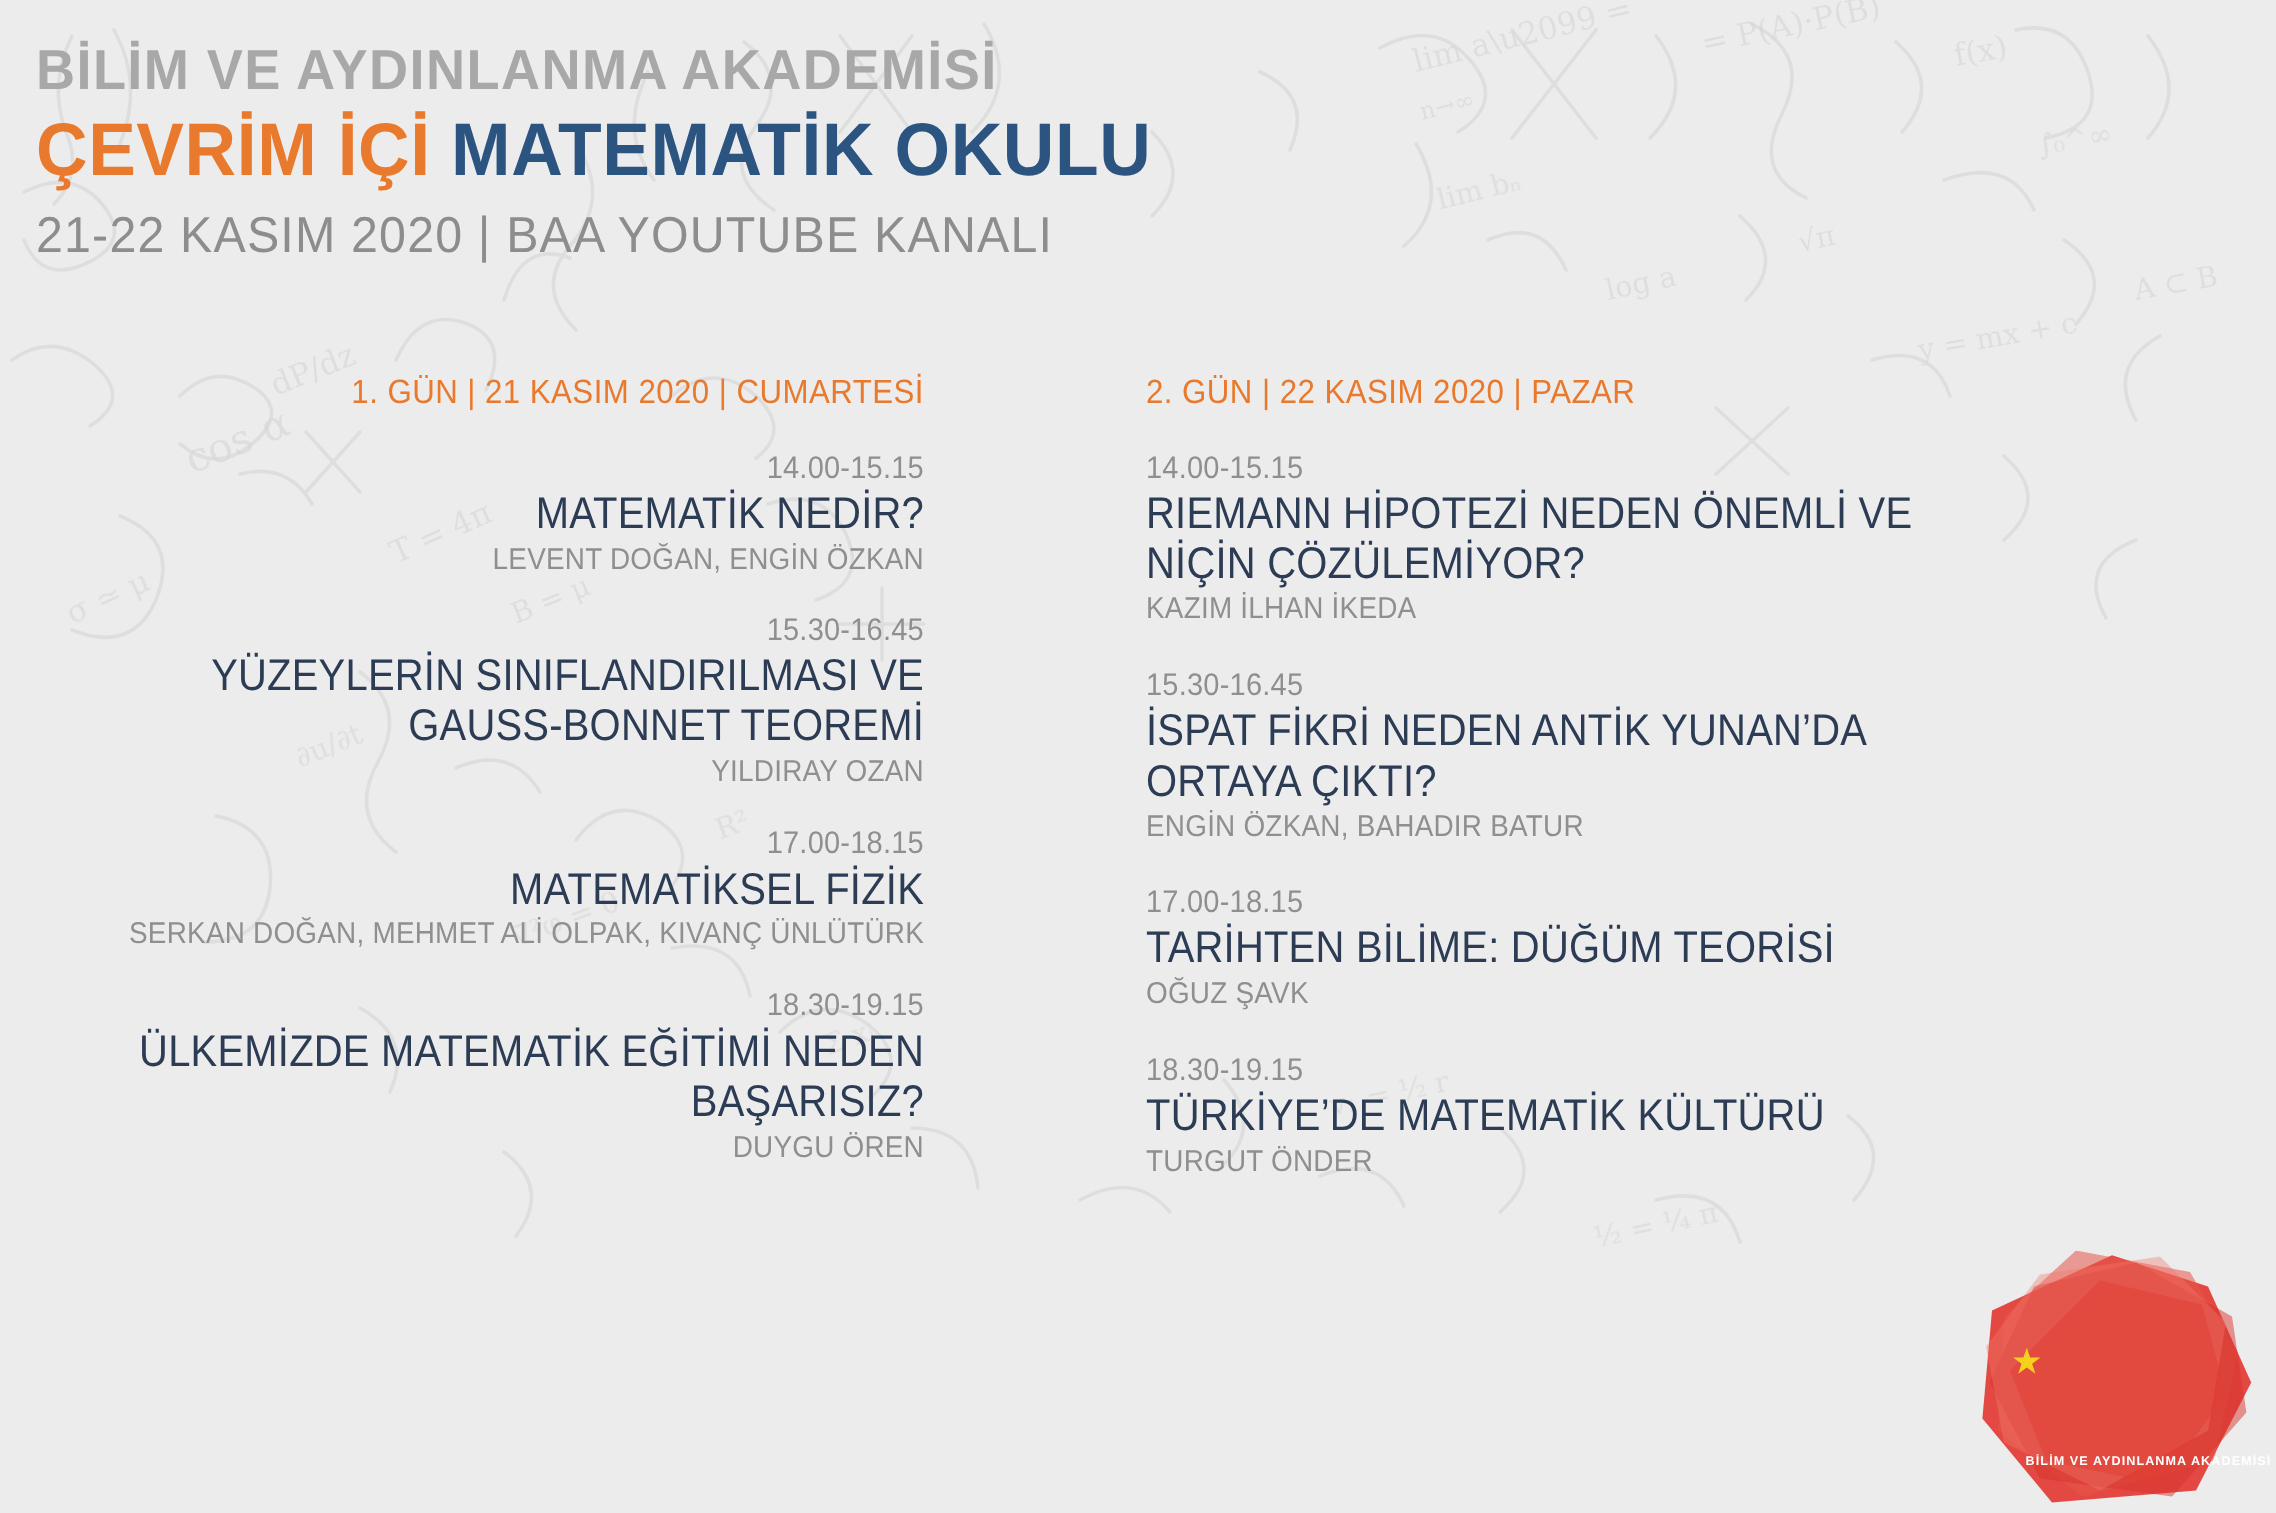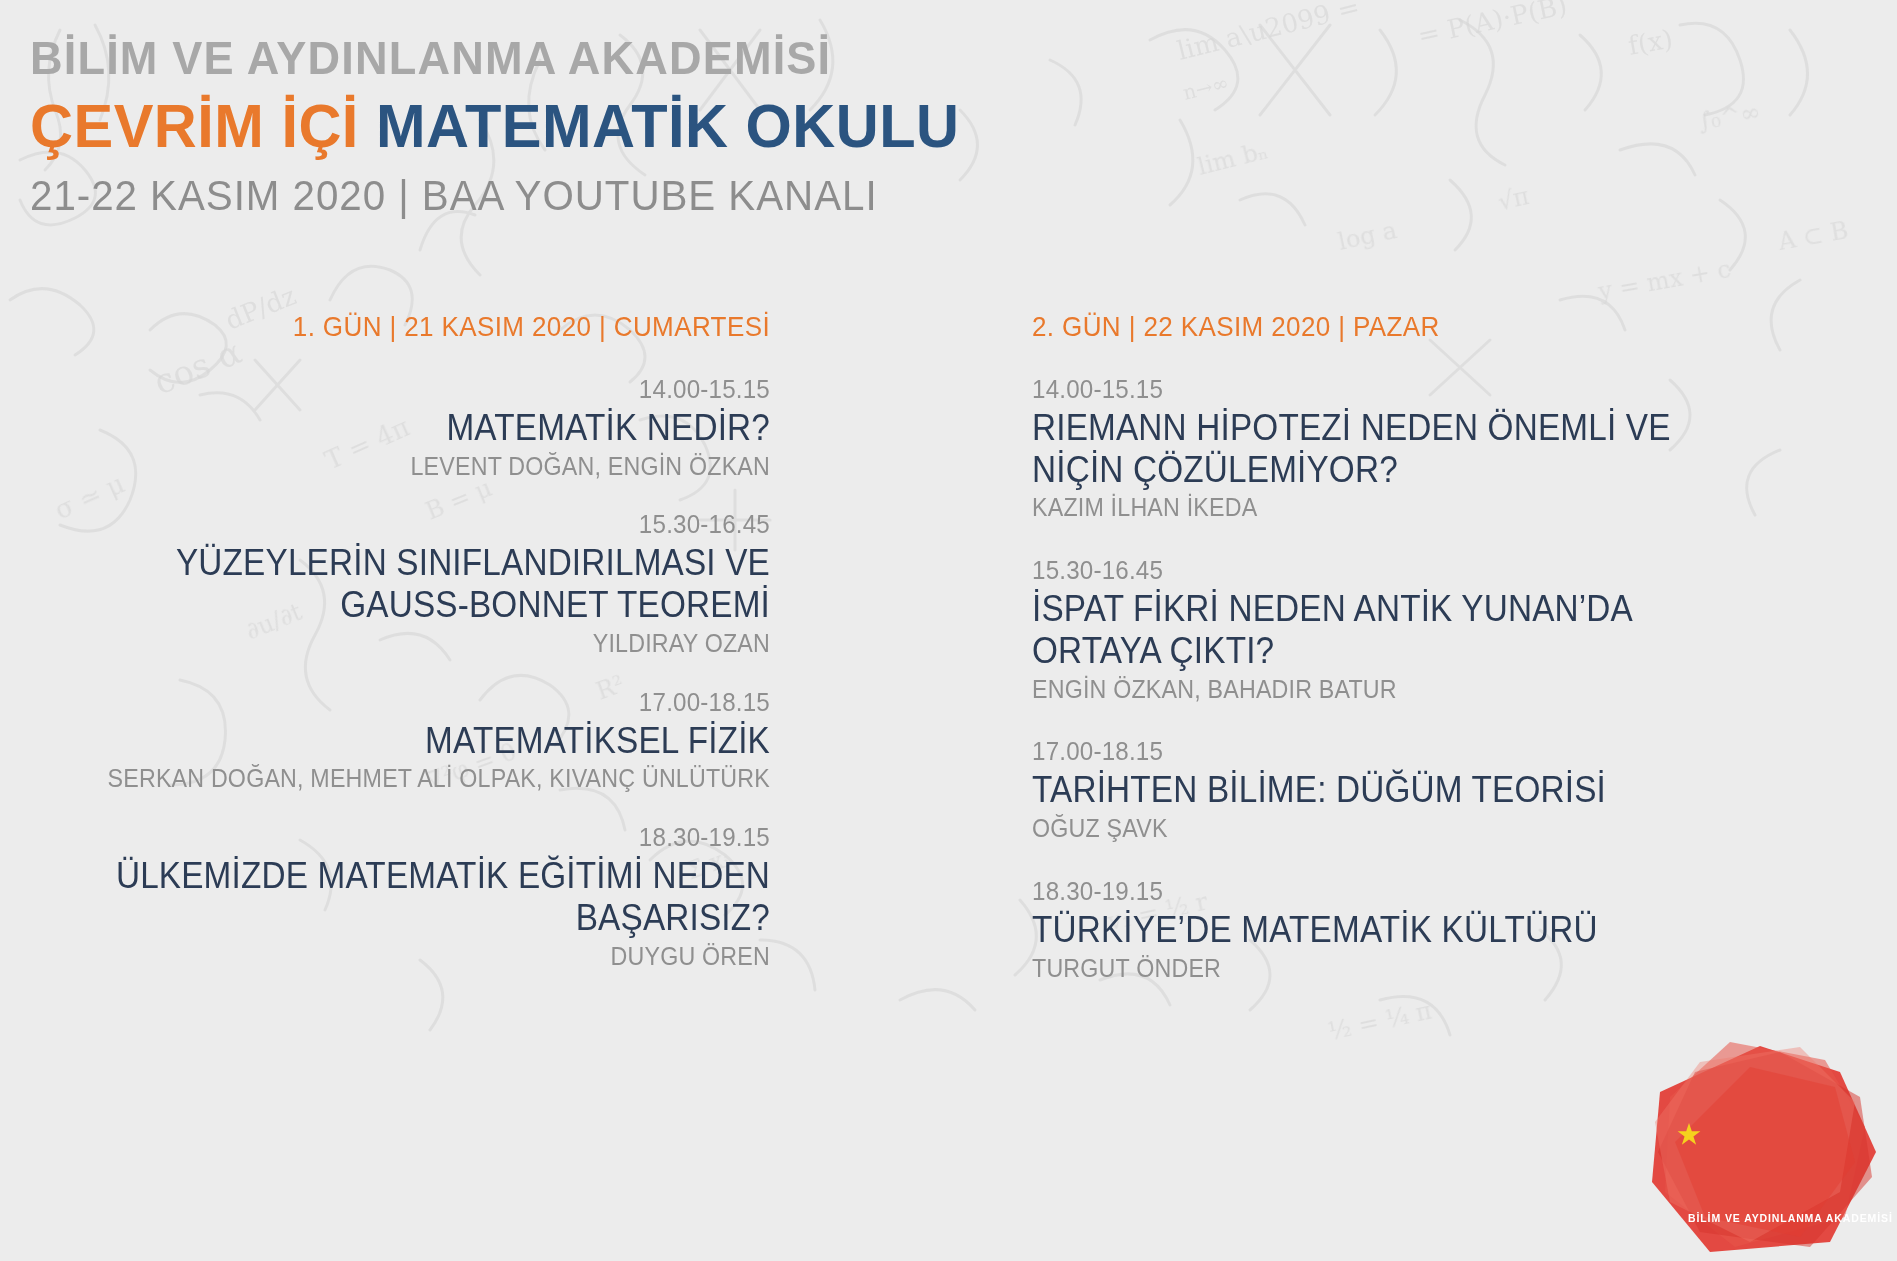--- a/index.html
+++ b/index.html
@@ -31,21 +31,21 @@
   .h-line3{
     font-size:42px;font-weight:500;color:#8d8d8d;
     letter-spacing:1px;line-height:1.0;margin-top:18px;white-space:nowrap;
     transform:scaleX(.96);transform-origin:left center;
   }
 
   
   #schedule{position:absolute;left:0;top:313px;width:1897px;}
   .col{position:absolute;top:0;}
   #col-left{left:30px;width:740px;text-align:right;}
-  #col-right{left:1032px;width:800px;text-align:left;}
+  #col-right{left:955px;width:800px;text-align:left;}
 
   .day-head{
     color:#e9792c;font-size:28px;letter-spacing:.4px;
     white-space:nowrap;line-height:1;margin-bottom:34px;
     transform:scaleX(.93);
   }
   #col-left .day-head{transform-origin:right center;}
   #col-right .day-head{transform-origin:left center;}
 
   .session{margin-bottom:26px;}

